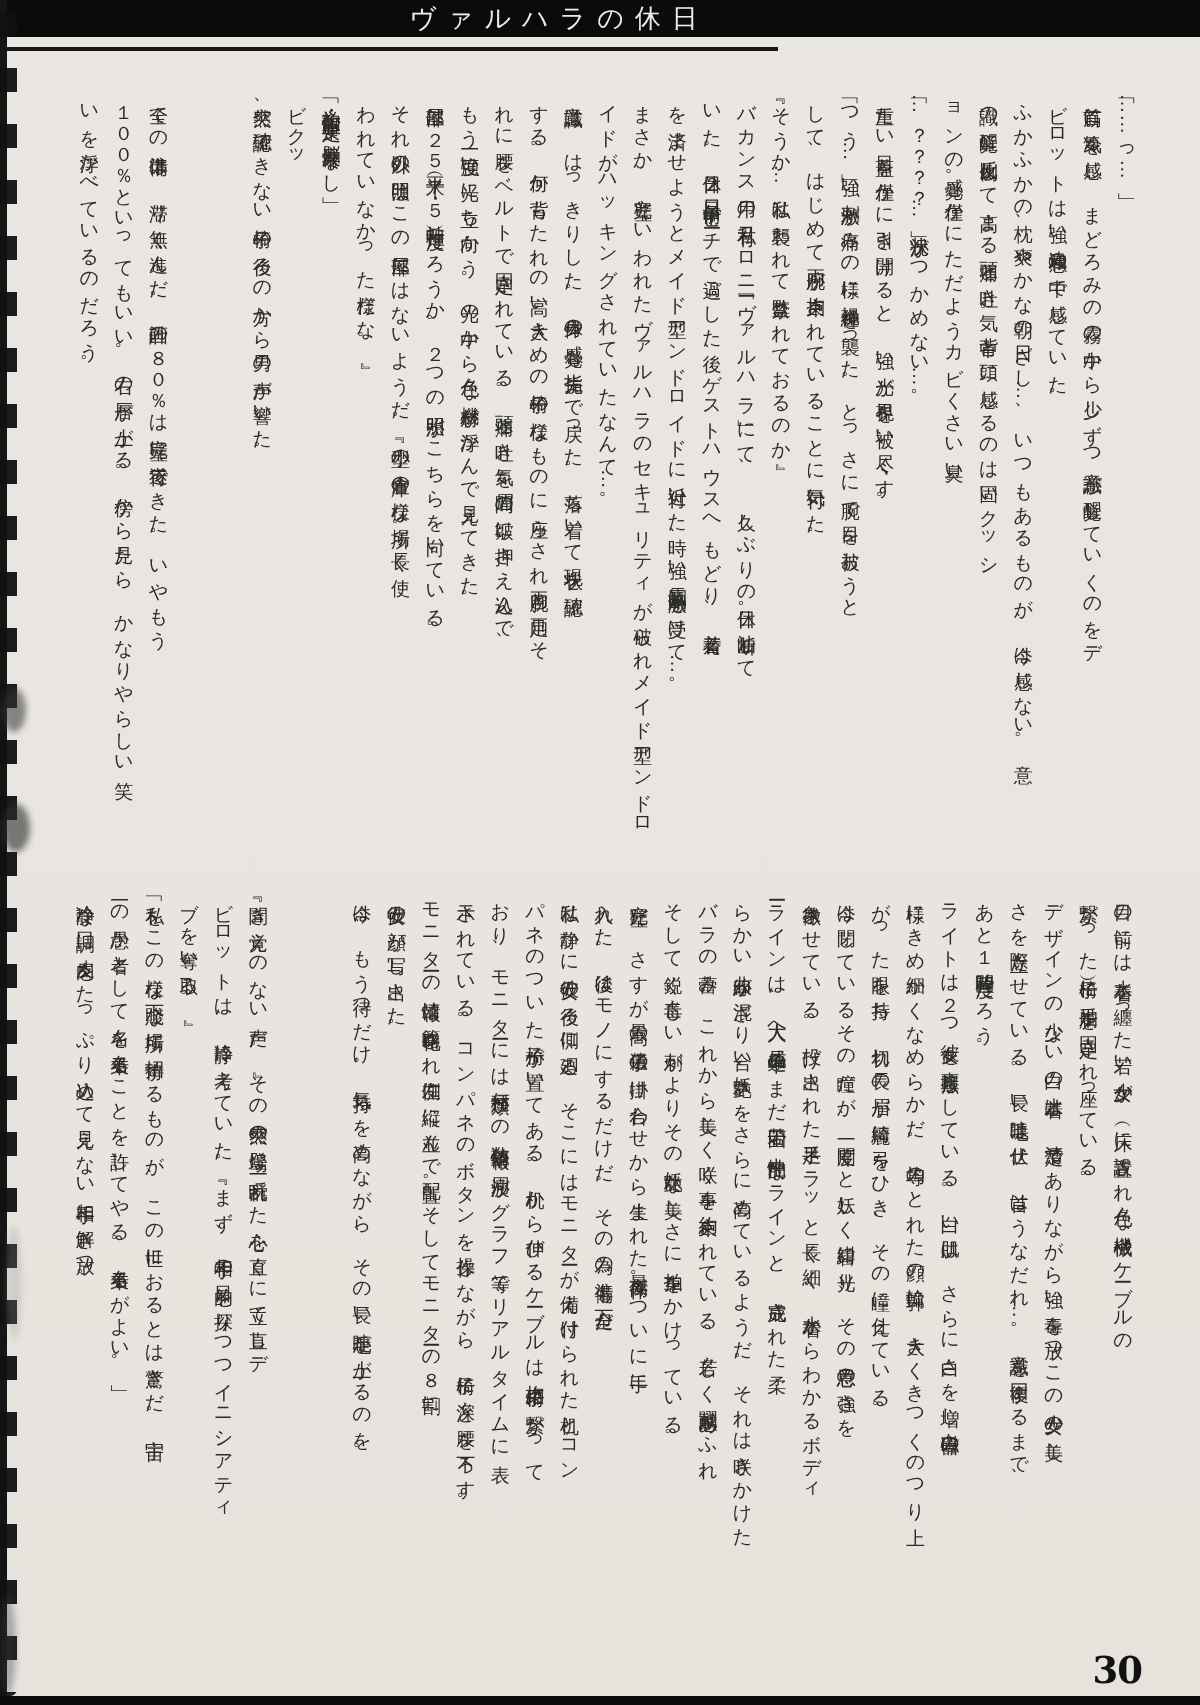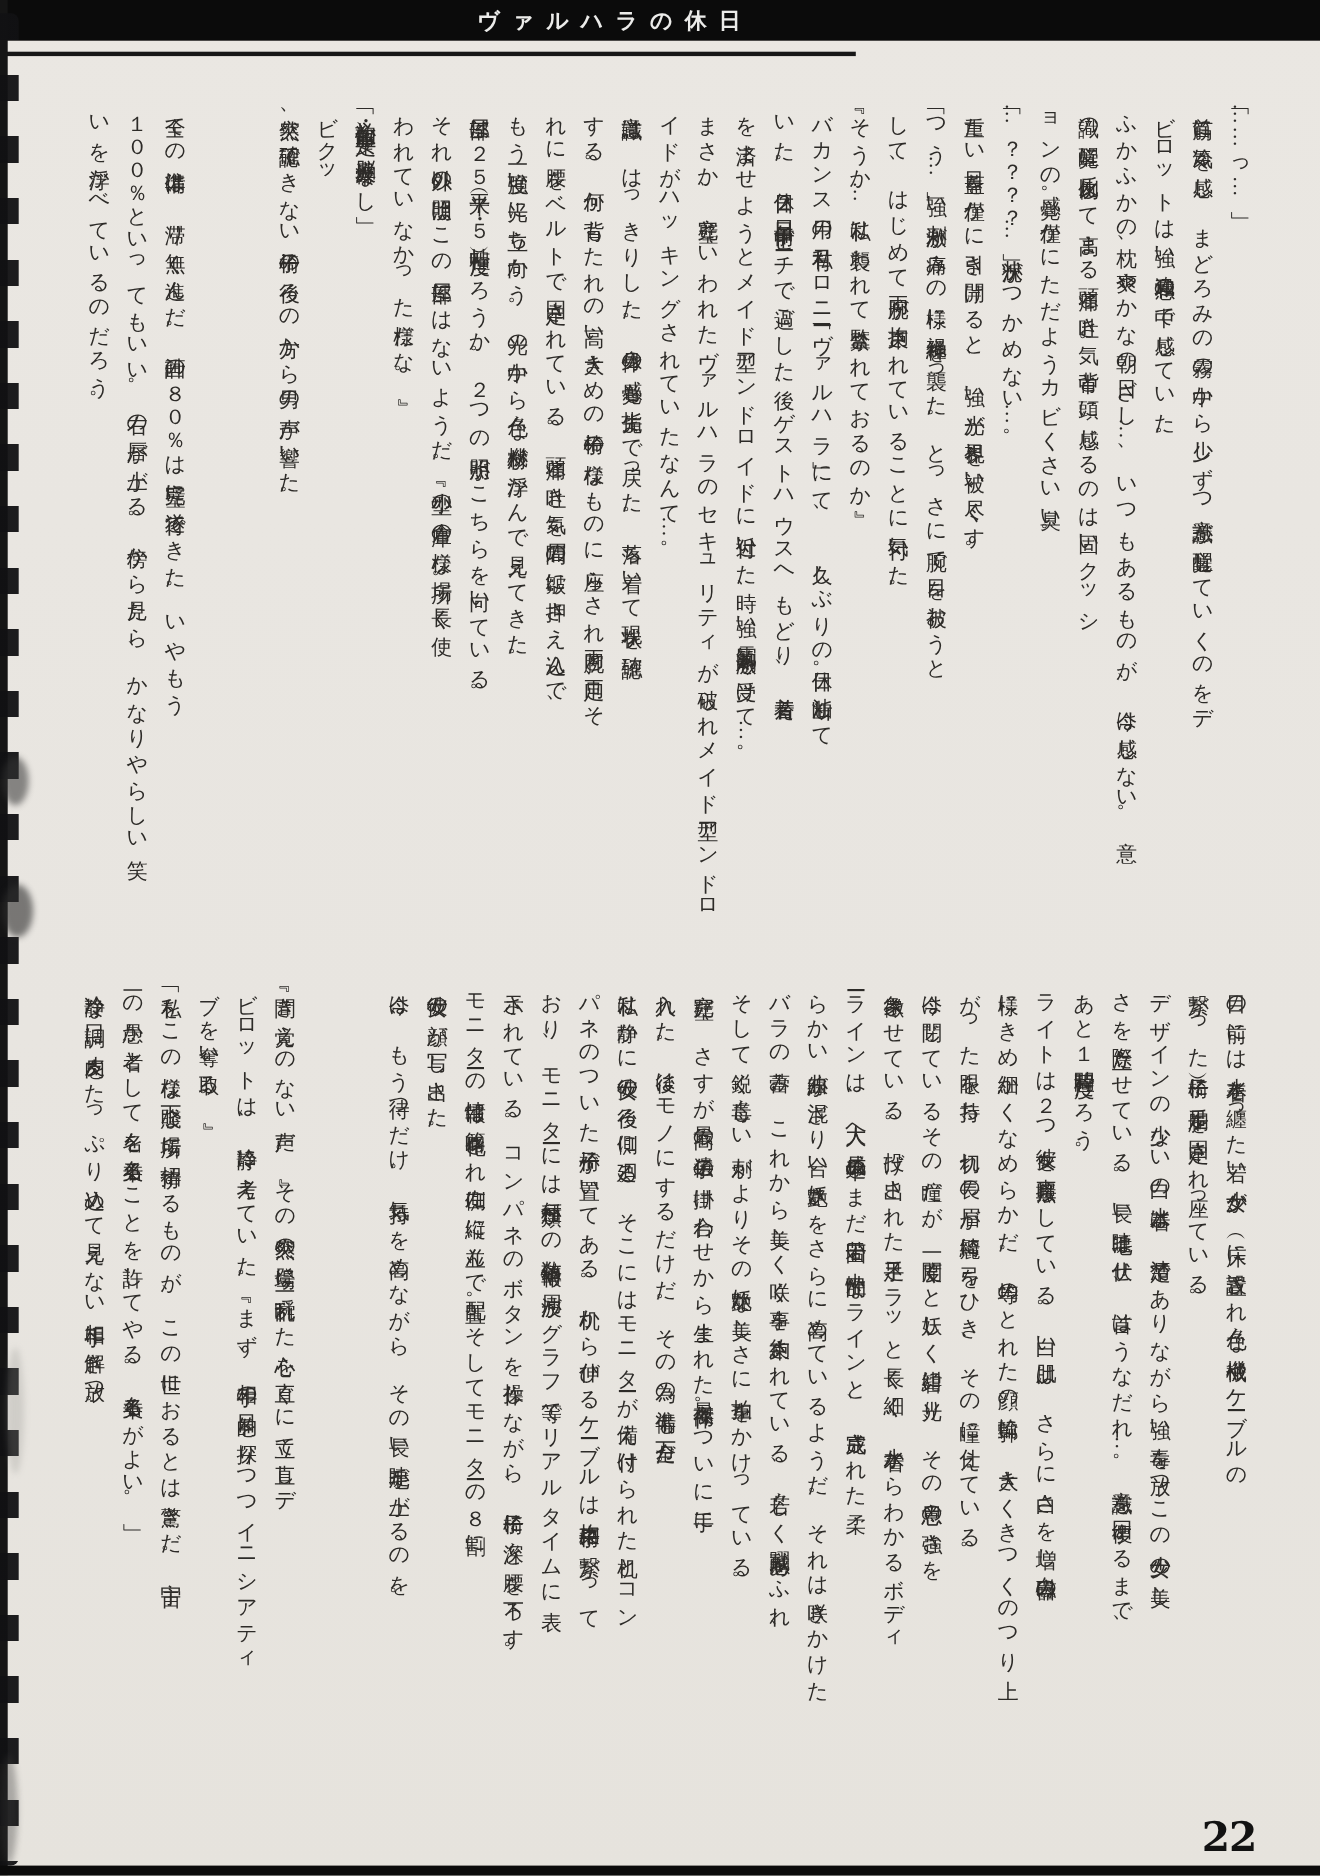--- a/index.html
+++ b/index.html
@@ -13,24 +13,23 @@
   }
   
   .header-bar{
     position:absolute;top:0;left:0;width:100%;height:37px;
     background:#0b0b0b;
     display:flex;align-items:center;justify-content:center;
   }
   .header-title{
     color:#ececе8;color:#ececе8; 
     color:#ececea;
-    font-size:20px;letter-spacing:11px;
+    font-size:26px;letter-spacing:11px;
     margin-right:82px;
     white-space:nowrap;
-    font-weight:bold;
   }
   .header-rule{
     position:absolute;top:47px;left:0;width:778px;height:4px;
     background:#171717;
   }
   
   .footer-bar{
     position:absolute;bottom:0;left:0;width:100%;height:9px;
     background:#0b0b0b;
   }
@@ -150,17 +149,17 @@
       <div class="vline"></div>
       <div class="vline"></div>
       <div class="vline">『聞き覚えのない声だ。』その突然の登場に一瞬乱れた心を直ぐに立て直しデ</div>
       <div class="vline">ビロットは、冷静に考えていた。『まず、相手の目的を探りつつイニシアティ</div>
       <div class="vline">ブを奪い取る。』</div>
       <div class="vline">「私をこの様な下賤な場所に招待するものが、この世におるとは驚きだ。宇宙</div>
       <div class="vline">一の愚か者として名を名乗ることを許してやる。名乗るがよい。」</div>
       <div class="vline">冷静な口調に皮肉をたっぷり込めて見えない相手に解き放つ。</div>
     </div>
 
-  <div class="page-number">22</div>
+  <div class="page-number">30</div>
 
   <div class="footer-bar"></div>
 
 </div>
 
 </body></html>

